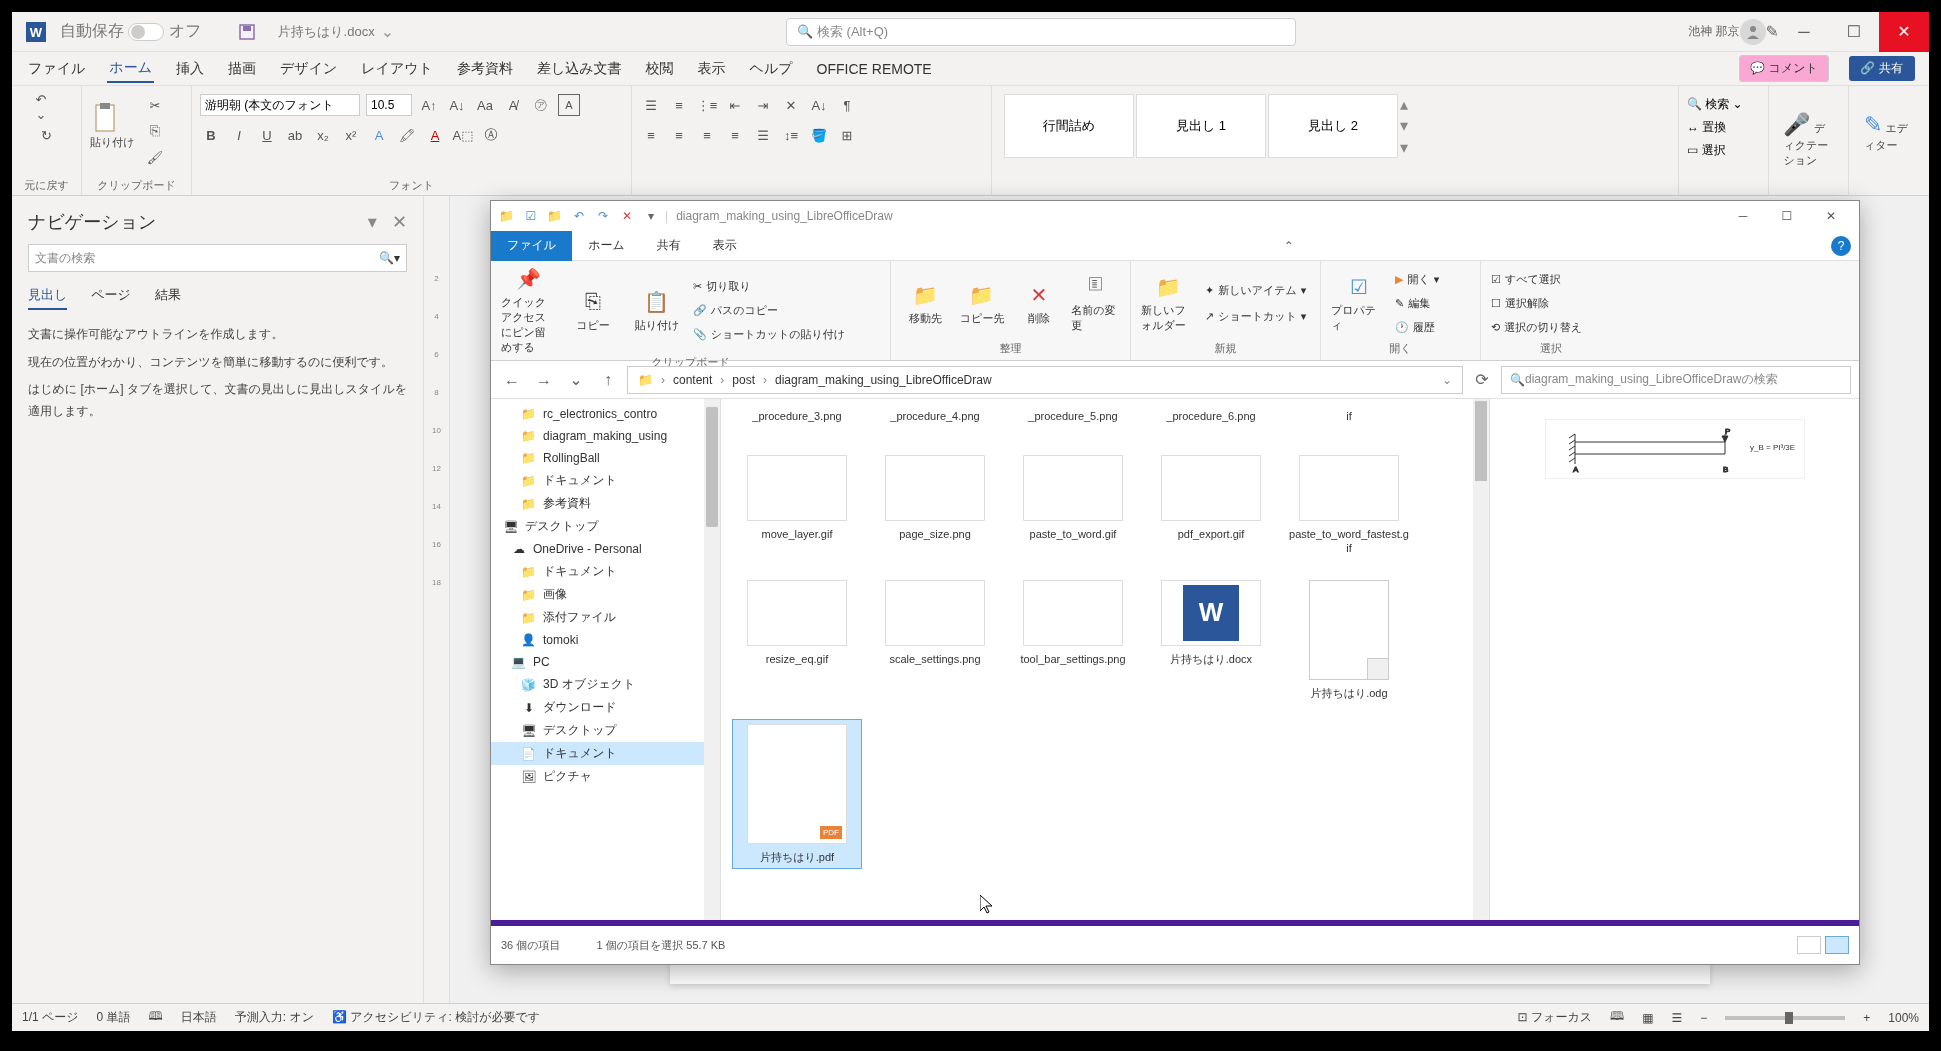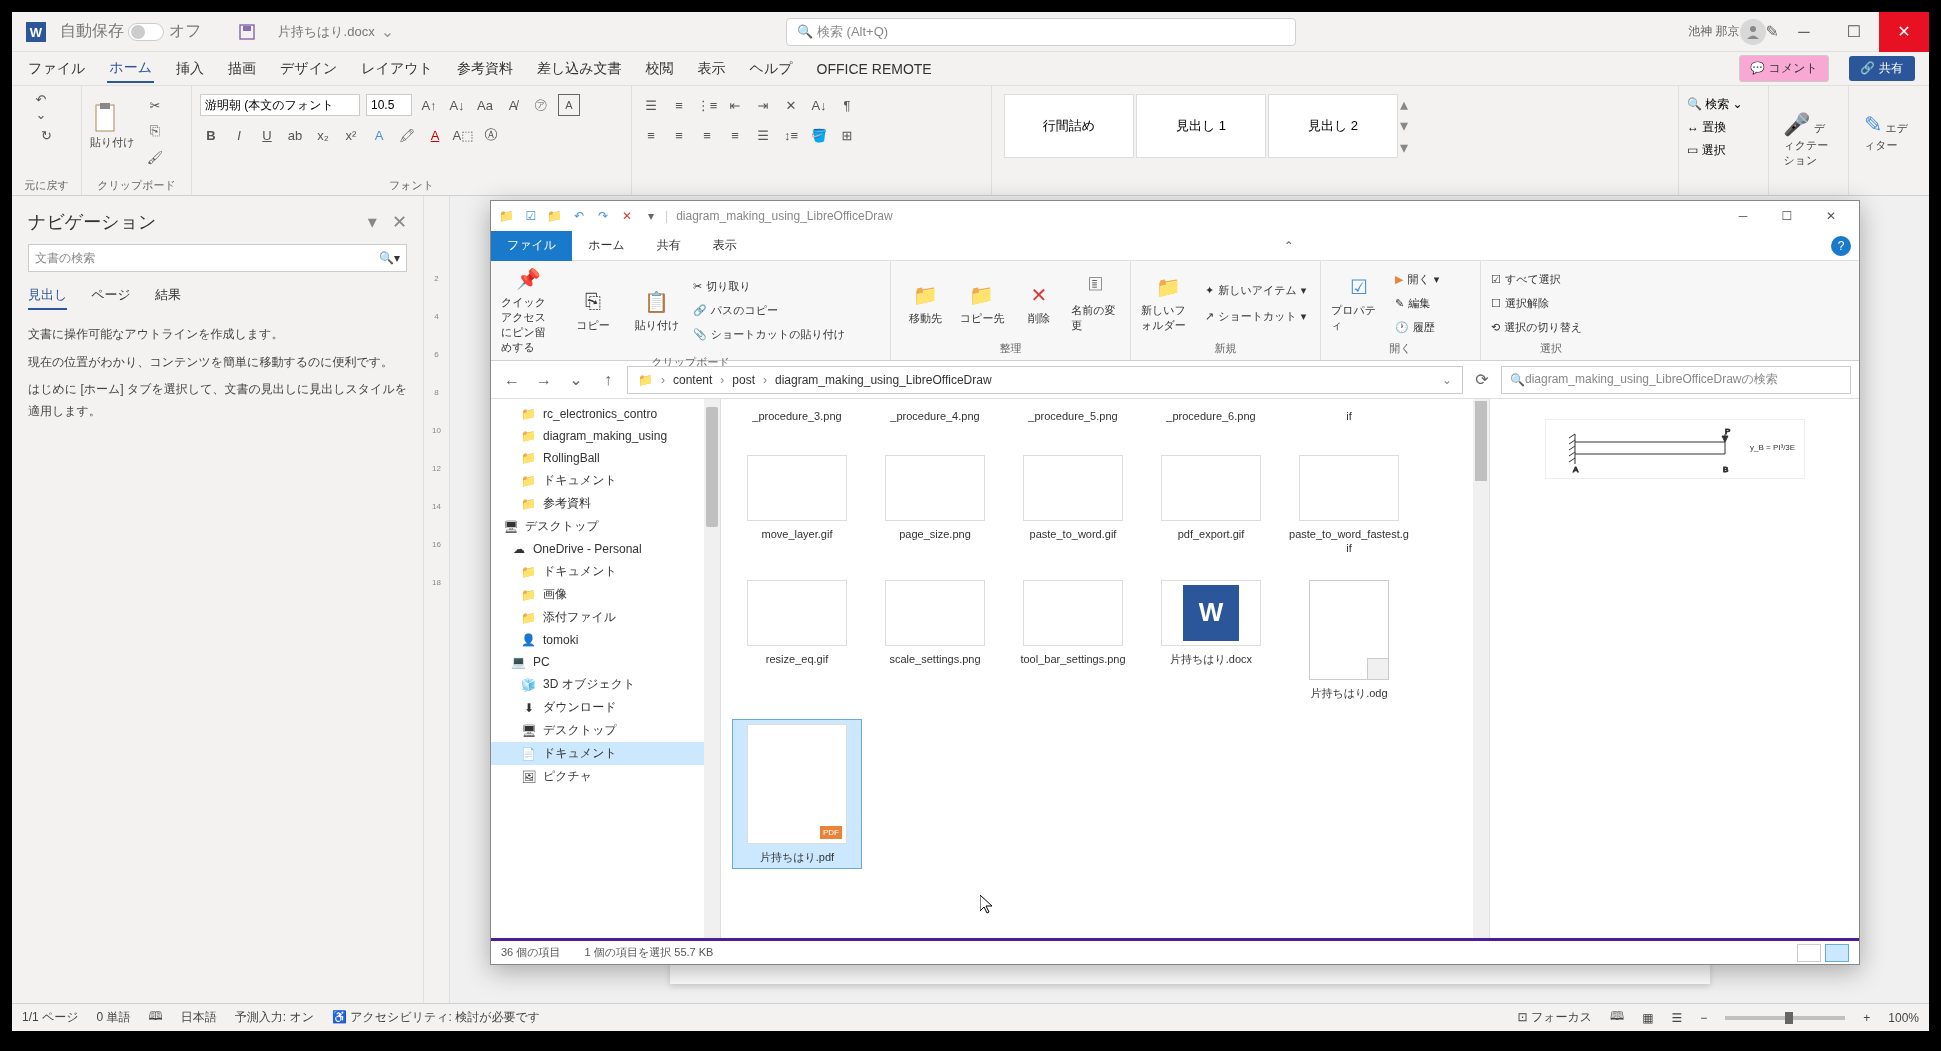--- a/index.html
+++ b/index.html
@@ -104,21 +104,21 @@
 .file-thumb.odg::after { content:""; position:absolute; bottom:0; right:0; width:20px; height:20px; background:#f0f0f0; border-top:1px solid #ccc; border-left:1px solid #ccc; }
 .file-thumb.pdf { width:100px; height:120px; position:relative; }
 .file-thumb.pdf::after { content:"PDF"; position:absolute; bottom:4px; right:4px; background:#e8833a; color:#fff; font-size:8px; padding:2px 3px; }
 .file-name { word-break:break-all; line-height:1.3; }
 .files-scroll { width:16px; background:#f0f0f0; position:relative; }
 .files-scroll-thumb { position:absolute; left:2px; right:2px; top:2px; height:80px; background:#c0c0c0; }
 
 .preview-pane { width:370px; border-left:1px solid #e1dfdd; display:flex; align-items:flex-start; justify-content:center; padding:20px; }
 .preview-img { width:260px; height:60px; border:1px solid #eee; display:flex; align-items:center; justify-content:center; }
 
-.exp-status { height:26px; border-top:3px solid #4c1d95; display:flex; align-items:center; padding:0 10px; font-size:11px; color:#555; gap:24px; }
+.exp-status { height:44px; border-top:6px solid #4c1d95; display:flex; align-items:center; padding:0 10px; font-size:11px; color:#555; gap:36px; }
 .exp-status-right { margin-left:auto; display:flex; gap:4px; }
 .view-btn { width:24px; height:18px; border:1px solid #ccc; }
 .view-btn.active { background:#cce8ff; border-color:#6aa9e0; }
 
 
 .word-status { height:28px; background:#f3f2f1; border-top:1px solid #d0d0d0; display:flex; align-items:center; font-size:12px; color:#444; padding:0 10px; gap:18px; }
 .ws-spacer { flex:1; }
 .zoom-slider { width:120px; height:4px; background:#c0c0c0; position:relative; }
 .zoom-slider::after { content:""; position:absolute; width:8px; height:12px; background:#666; left:50%; top:-4px; }
 

